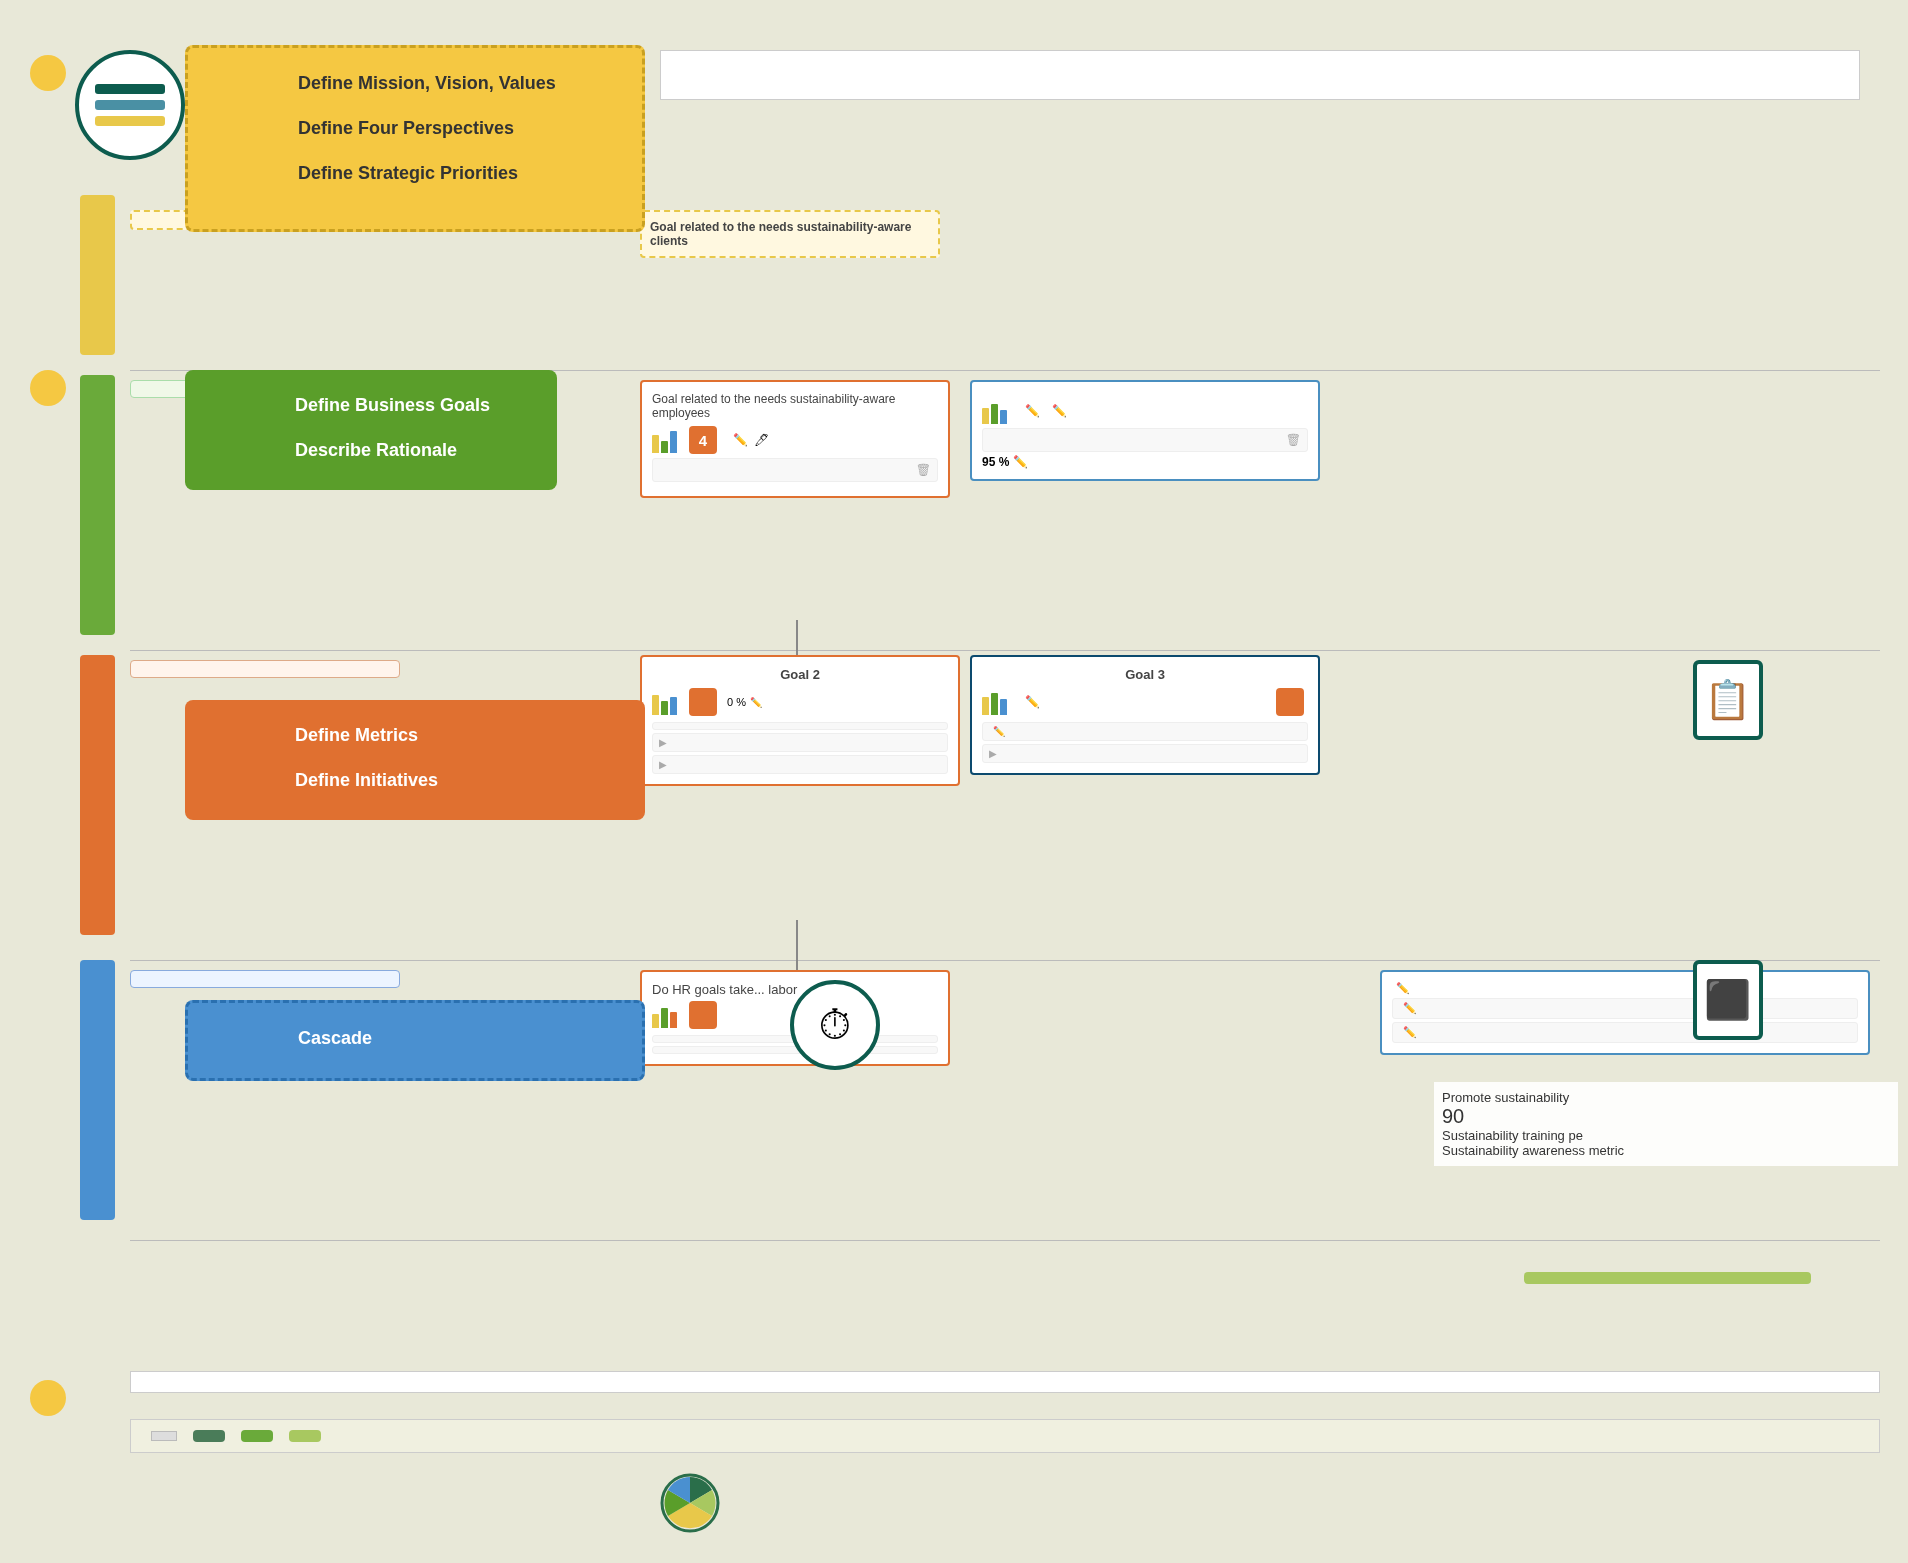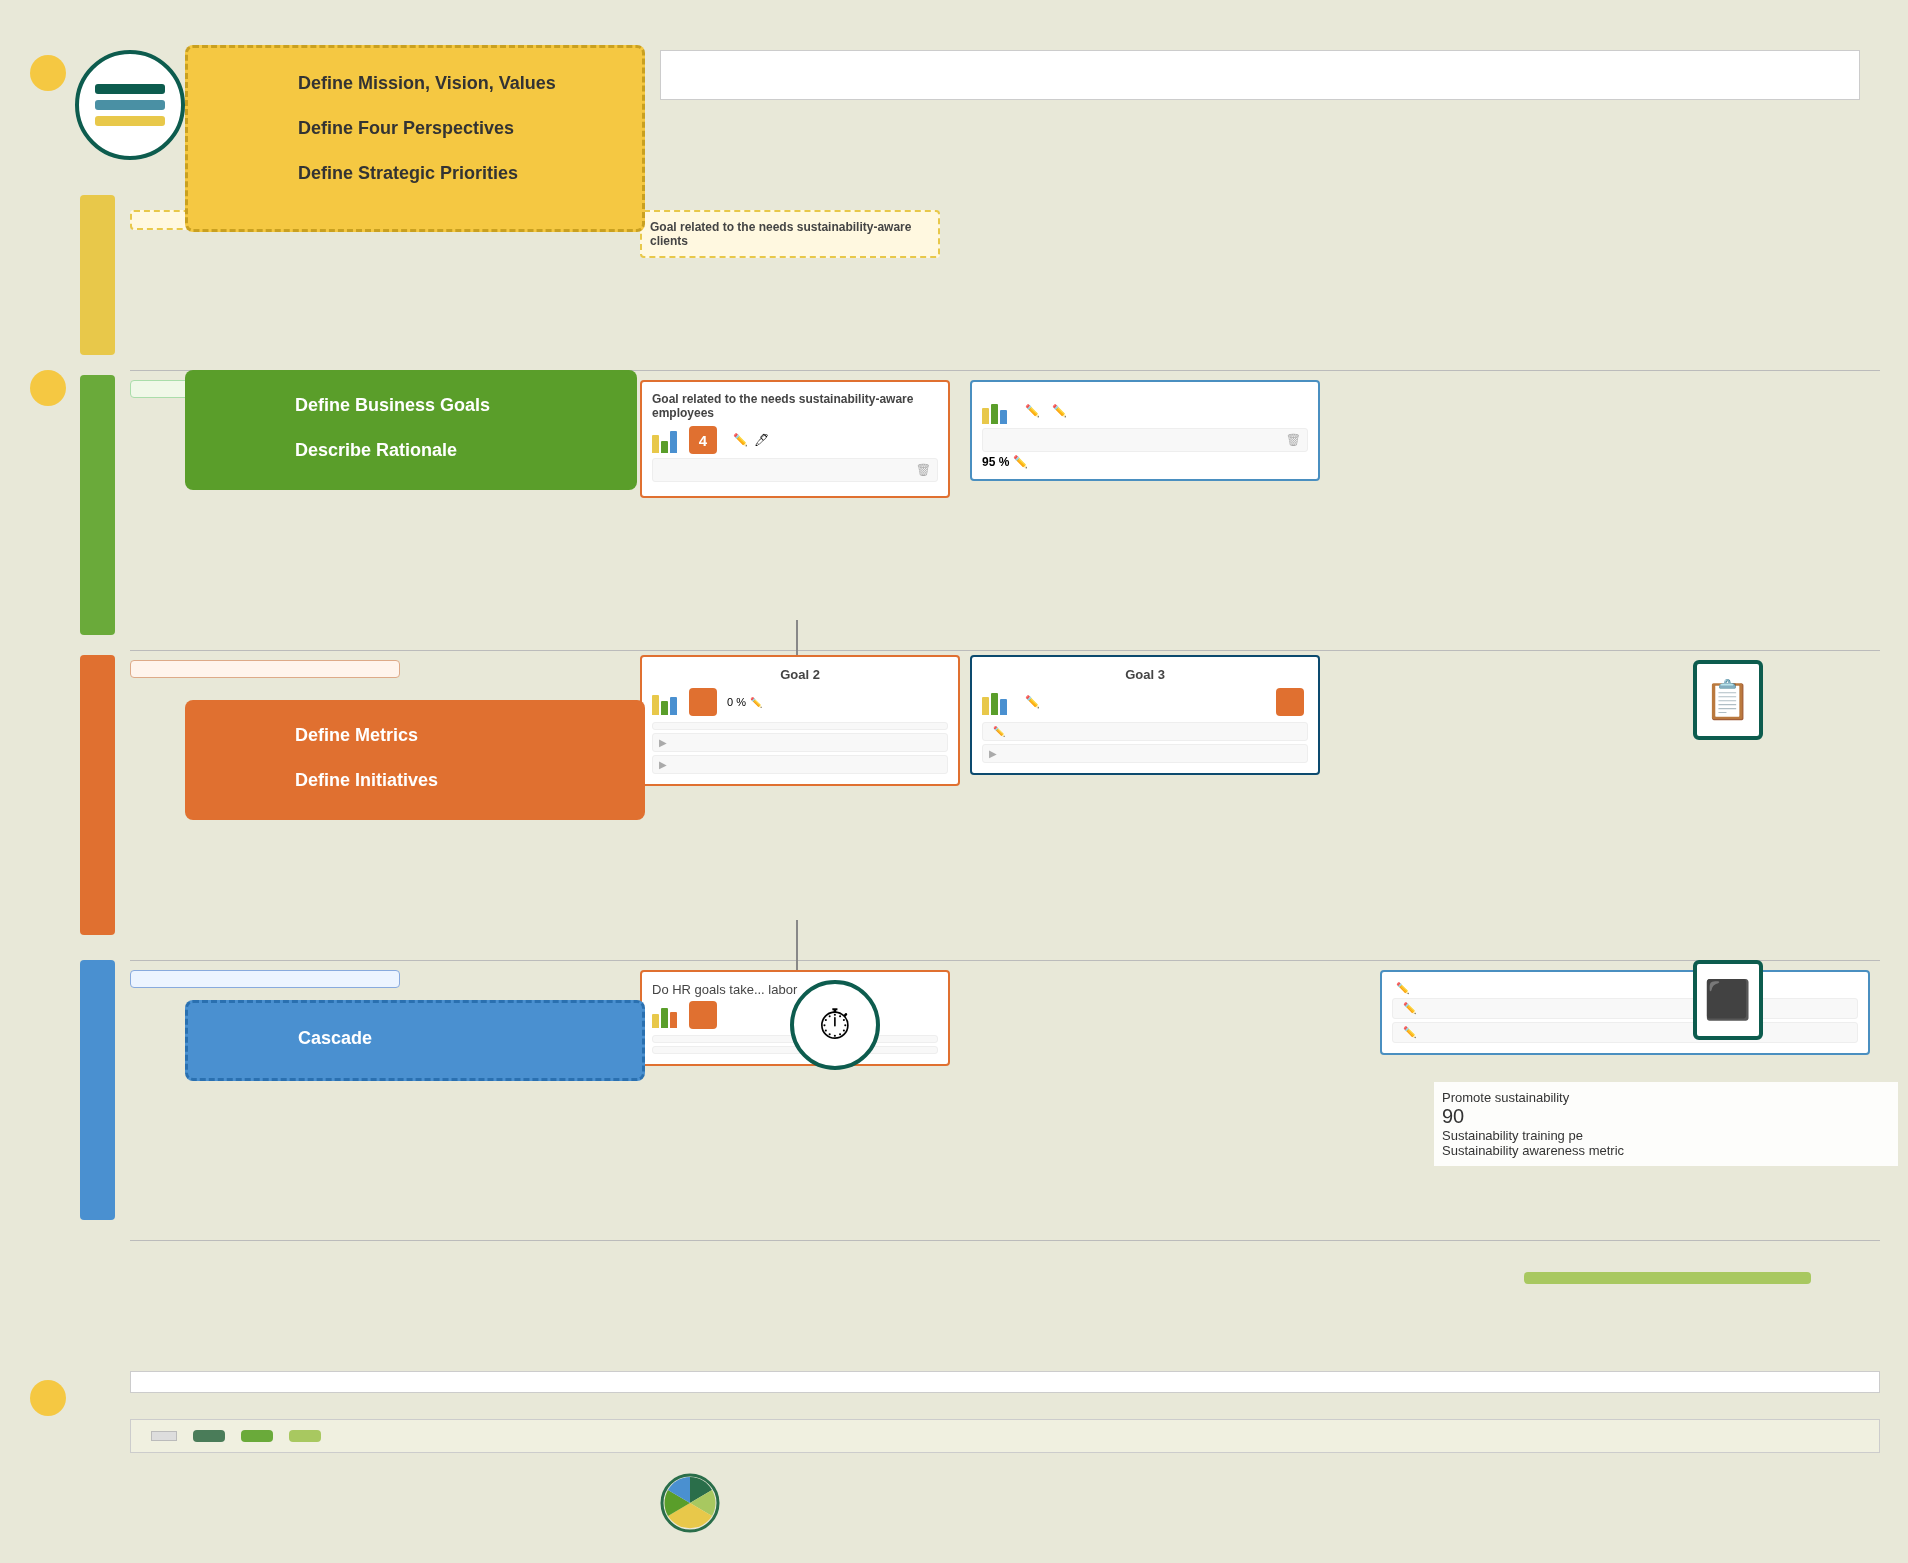--- a/index.html
+++ b/index.html
@@ -154,21 +154,21 @@
       border: 3px dashed #c9a020;
       border-radius: 8px;
       padding: 25px 30px;
       z-index: 10;
     }
 
     .step-card-green {
       position: absolute;
       top: 370px;
       left: 185px;
-      width: 452px;
+      width: 372px;
       background: #5a9e2a;
       border-radius: 8px;
       padding: 25px 30px;
       z-index: 10;
       color: white;
     }
 
     .step-card-orange {
       position: absolute;
       top: 700px;
@@ -443,21 +443,21 @@
 
 <div style="position:absolute; top:970px; left:130px; width:270px; font-size:13px; color:#555; line-height:1.4; padding:8px; background:#ecf4ff; border:1px solid #88aadd; border-radius:4px;">
   <span></span>
 </div>
 
 <div style="position:absolute; top:210px; left:640px; width:300px; background:#fff8e0; border:2px dashed #e8c84a; border-radius:4px; padding:8px; font-size:12px; z-index:2;">
   <div style="font-size:12px; color:#444; font-weight:bold;">Goal related to the needs sustainability-aware clients</div>
 </div>
 
 <div style="position:absolute; top:380px; left:640px; width:310px; background:white; border:2px solid #e07030; border-radius:4px; padding:10px; font-size:12px; z-index:2;">
-  <div style="font-size:12px; font-weight:bold; color:#444; margin-bottom:6px;">Goal related to the needs sustainability-aware employees</div>
+  <div style="font-size:12px; font-weight:normal; color:#444; margin-bottom:6px;">Goal related to the needs sustainability-aware employees</div>
   <div style="display:flex; align-items:center; gap:6px; margin-bottom:4px;">
 
     <div class="barchart-mini">
       <div class="bc-bar" style="height:18px; background:#e8c84a;"></div>
       <div class="bc-bar" style="height:12px; background:#5a9e2a;"></div>
       <div class="bc-bar" style="height:22px; background:#4a90d0;"></div>
     </div>
     <span class="num-badge nb-orange">4</span>
     <span style="font-weight:bold; font-size:13px;"></span>
     <span style="font-size:12px;">✏️</span>

